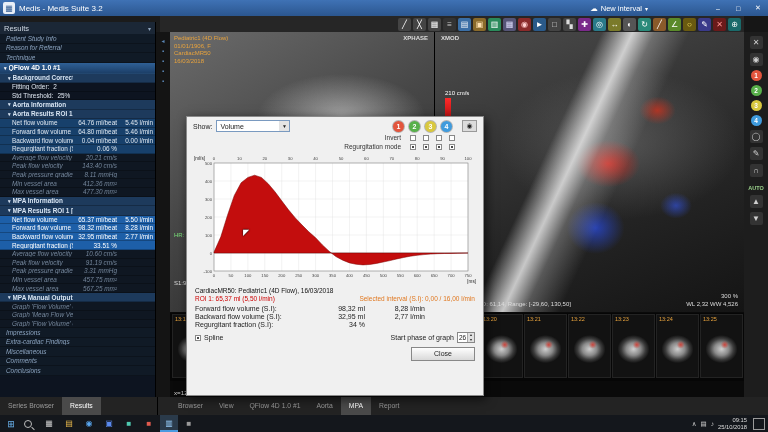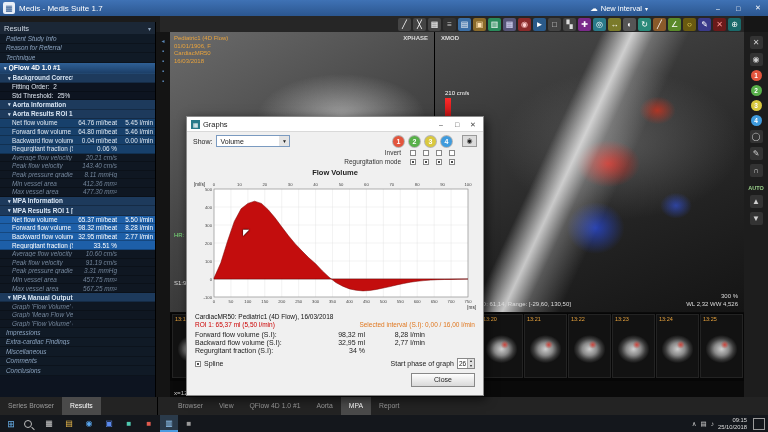--- a/index.html
+++ b/index.html
@@ -173,21 +173,21 @@
   .clock { text-align:right; font-size:5.8px; line-height:6.5px; }
   .action-center { width:12px; height:12px; border:1px solid #9a9a9a; margin-left:2px; }
 </style>
 </head>
 <body>
 
 <div class="app">
 
   <div class="titlebar">
     <span class="app-logo">▦</span>
-    <span class="title-text">Medis - Medis Suite 1.7</span>
+    <span class="title-text">Medis - Medis Suite 3.2</span>
     <div class="session">
       <span>☁</span>
       <span>New interval</span>
       <span class="caret">▾</span>
     </div>
     <div class="win-btns">
 
     <span class="win-btn">–</span>
         <span class="win-btn">□</span>
         <span class="win-btn">✕</span>
@@ -601,30 +601,20 @@
       </div>
     <span class="auto-label">AUTO</span>
     <div style="display:flex;flex-direction:column;gap:4px;">
 
     <span class="rt-icon">▲</span>
         <span class="rt-icon">▼</span>
       </div>
   </div>
 
   <div class="dialog">
-    <div class="dlg-titlebar">
-      <span class="dlg-icon">▦</span>
-      <span class="dlg-title">Graphs</span>
-      <div style="display:flex">
-
-      <span class="dlg-btn">–</span>
-          <span class="dlg-btn">□</span>
-          <span class="dlg-btn">✕</span>
-        </div>
-    </div>
     <div class="dlg-controls">
       <span>Show:</span>
       <div class="select-box">
         <span>Volume</span>
         <span class="select-caret">▼</span>
       </div>
       <div class="chips">
 
       <span class="chip" style="background-color: rgb(226, 85, 61);">1</span>
           <span class="chip" style="background-color: rgb(88, 176, 74);">2</span>
@@ -640,21 +630,20 @@
       <span class="cb"></span>
       <span class="cb"></span>
     </div>
     <div class="cbrow">
       <span class="cblabel">Regurgitation mode</span>
       <span class="cb checked"></span>
       <span class="cb checked"></span>
       <span class="cb checked"></span>
       <span class="cb checked"></span>
     </div>
-    <div class="chart-title">Flow Volume</div>
     <svg id="flow-chart" viewBox="0 0 286 136">
         <rect x="22" y="12" width="254" height="108" fill="#ffffff"></rect>
         <line x1="22" y1="12" x2="22" y2="120" stroke="#dddddd" stroke-width="0.4"></line>
         <text x="22" y="125.5" font-size="4.2" text-anchor="middle" fill="#444" font-family="Liberation Sans, sans-serif">0</text>
         <line x1="38.93333333333334" y1="12" x2="38.93333333333334" y2="120" stroke="#dddddd" stroke-width="0.4"></line>
         <text x="38.93333333333334" y="125.5" font-size="4.2" text-anchor="middle" fill="#444" font-family="Liberation Sans, sans-serif">50</text>
         <line x1="55.86666666666667" y1="12" x2="55.86666666666667" y2="120" stroke="#dddddd" stroke-width="0.4"></line>
         <text x="55.86666666666667" y="125.5" font-size="4.2" text-anchor="middle" fill="#444" font-family="Liberation Sans, sans-serif">100</text>
         <line x1="72.80000000000001" y1="12" x2="72.80000000000001" y2="120" stroke="#dddddd" stroke-width="0.4"></line>
         <text x="72.80000000000001" y="125.5" font-size="4.2" text-anchor="middle" fill="#444" font-family="Liberation Sans, sans-serif">150</text>

